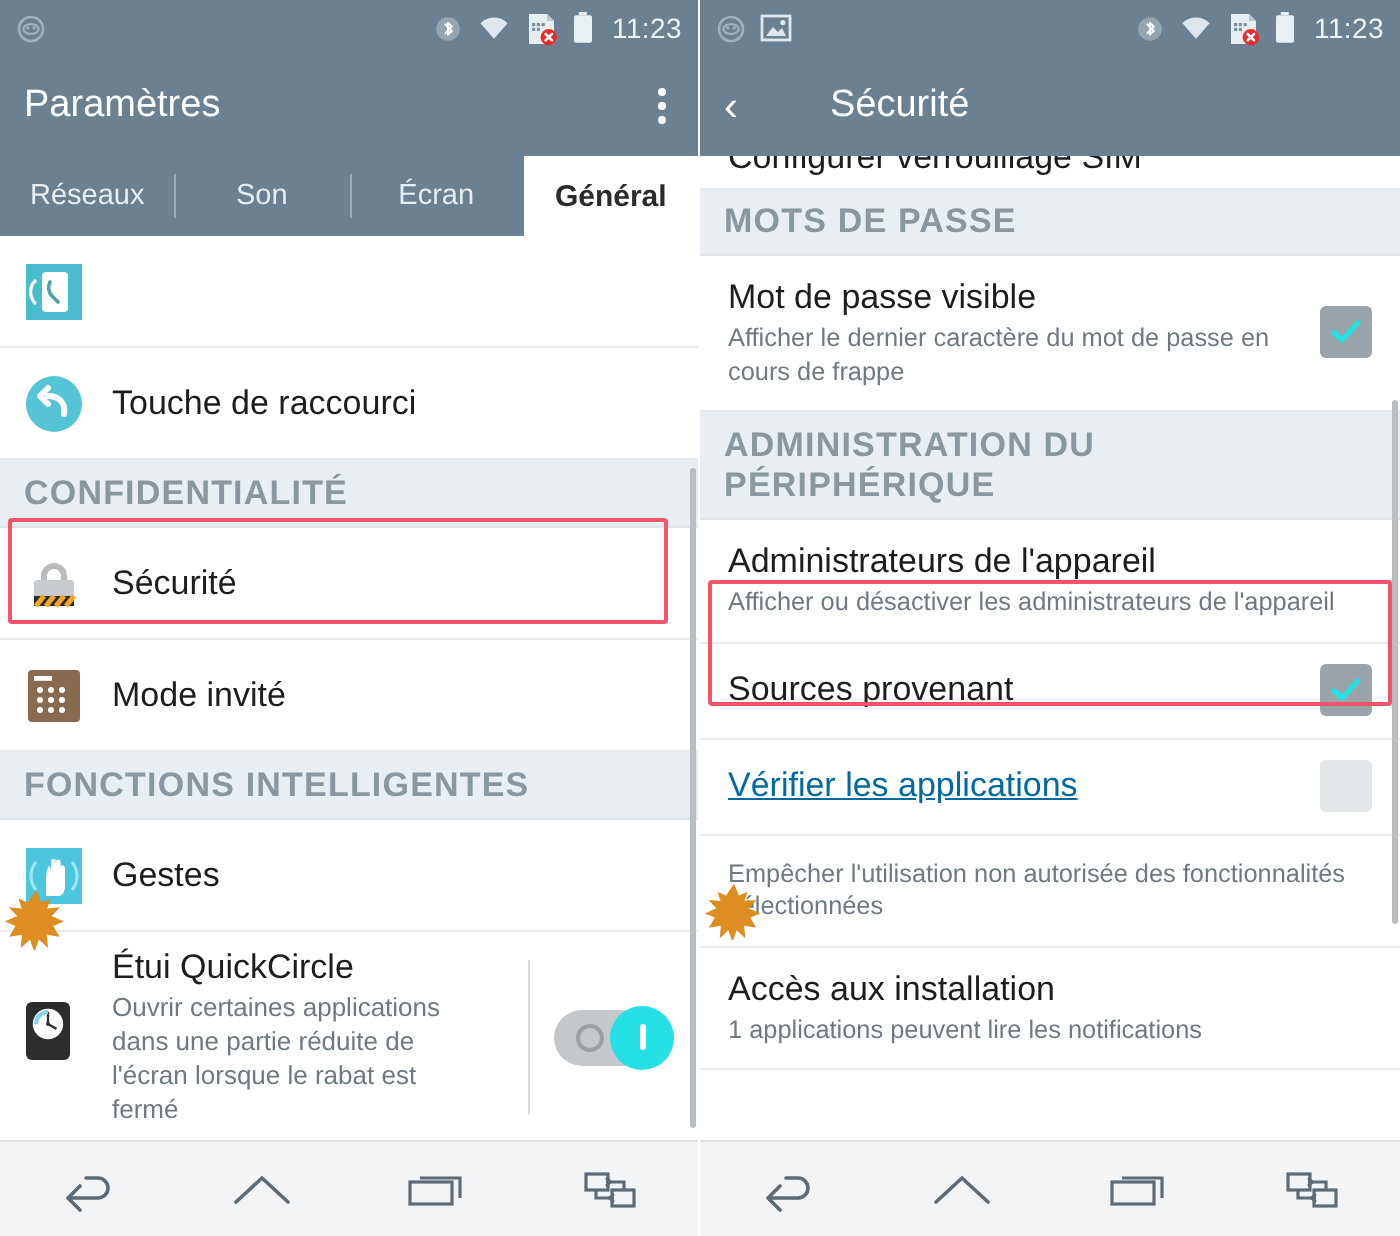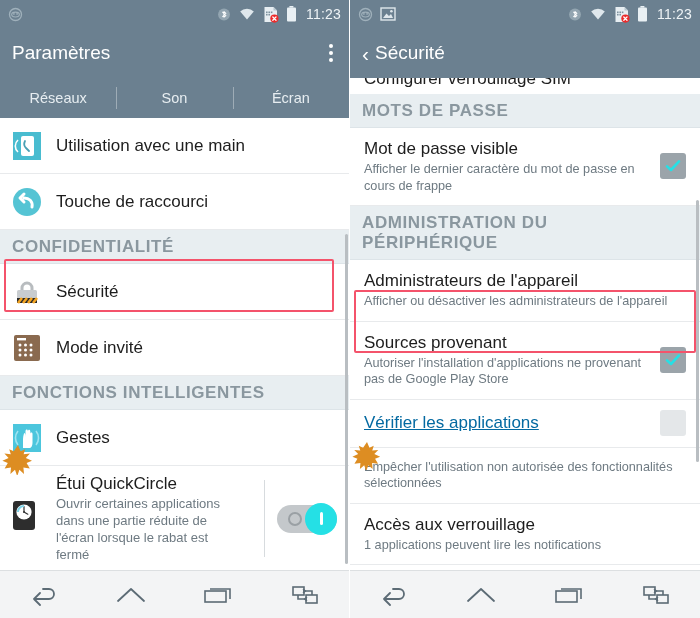--- a/index.html
+++ b/index.html
@@ -24,20 +24,21 @@
   .sb-right { margin-left: auto; display: flex; align-items: center; gap: 7px; }
   .sb-clock { font-size: 14px; color: #eef3f6; letter-spacing: .2px; margin-left: 2px; }
   .ic { display: inline-block; line-height: 0; }
 
   
   .titlebar {
     height: 50px; background: #6b8090;
     display: flex; align-items: center;
     padding: 0 12px;
     position: relative;
+    gap: 40px;
   }
   .title-text { color: #ffffff; font-size: 19px; font-weight: 400; }
   .title-text.withback { margin-left: 4px; }
   .back-chevron { color:#fff; font-size: 21px; line-height: 1; margin-right: 2px; }
   .overflow-dots { margin-left: auto; display: flex; flex-direction: column; gap: 3px; padding-right: 4px;}
   .overflow-dots i { width: 4px; height: 4px; background: #fff; border-radius: 50%; display: block; }
 
   
   .tabs { height: 40px; background: #6b8090; display: flex; align-items: stretch; }
   .tab {
@@ -185,34 +186,36 @@
     <div class="tabs">
       <div class="tab">
           <span>Réseaux</span>
         </div>
       <div class="tab">
           <span>Son</span>
         </div>
       <div class="tab">
           <span>Écran</span>
         </div>
+      <div class="tab active">
+          <span>Général</span>
+        </div>
     </div>
 
     <div class="list">
 
       <div class="row">
         <span class="icon-slot">
           <svg class="ico" viewBox="0 0 30 30">
               <rect x="1" y="1" width="28" height="28" fill="#49bcd0"></rect>
               <rect x="9" y="5" width="13" height="20" rx="2" fill="#fff"></rect>
               <path d="M6 9 a8 8 0 0 0 0 12" fill="none" stroke="#fff" stroke-width="1.6"></path>
               <path d="M13 10 c-1 2 -1 5 1 7 l3 3" fill="none" stroke="#4aa0b4" stroke-width="1.8" stroke-linecap="round"></path>
             </svg>
         </span>
-        <span class="label">Utilisation avec une main</span>
       </div>
 
       <div class="row">
         <span class="icon-slot">
           <svg class="ico" viewBox="0 0 30 30">
               <circle cx="15" cy="15" r="14" fill="#55c4d4"></circle>
               <path d="M20 20 c1-6 -3-9 -8-9 M12 7 L8 11 L12 15" fill="none" stroke="#fff" stroke-width="3" stroke-linecap="round" stroke-linejoin="round"></path>
             </svg>
         </span>
         <span class="label">Touche de raccourci</span>
@@ -417,21 +420,20 @@
       <div class="rrow">
         <span class="rtext">
           <span class="rtitle" style="display:block">Administrateurs de l'appareil</span>
           <span class="rdesc" style="display:block">Afficher ou désactiver les administrateurs de l'appareil</span>
         </span>
       </div>
 
       <div class="rrow">
         <span class="rtext">
           <span class="rtitle" style="display:block">Sources provenant</span>
-          <span class="rdesc" style="display:block">Autoriser l'installation d'applications ne provenant pas de Google Play Store</span>
         </span>
         <span class="cb">
           <svg width="18" height="18" viewBox="0 0 18 18">
               <path d="M3 9.4 L7 13 L15 4.4" fill="none" stroke="#25e0e5" stroke-width="2.6" stroke-linecap="round" stroke-linejoin="round"></path>
             </svg>
         </span>
       </div>
 
       <div class="rrow disabled">
         <span class="rtext">
@@ -441,21 +443,21 @@
       </div>
 
       <div class="rrow">
         <span class="rtext">
           <span class="rdesc" style="display:block">Empêcher l'utilisation non autorisée des fonctionnalités sélectionnées</span>
         </span>
       </div>
 
       <div class="rrow">
         <span class="rtext">
-          <span class="rtitle" style="display:block">Accès aux verrouillage</span>
+          <span class="rtitle" style="display:block">Accès aux installation</span>
           <span class="rdesc" style="display:block">1 applications peuvent lire les notifications</span>
         </span>
       </div>
     </div>
 
     <div class="hl-box" style="left:4px; top:290px; width:342px; height:63px;"></div>
 
     <div class="scrollbar" style="top:200px; height:262px;"></div>
 
     <span class="leaf" style="left:2px; top:440px;">

